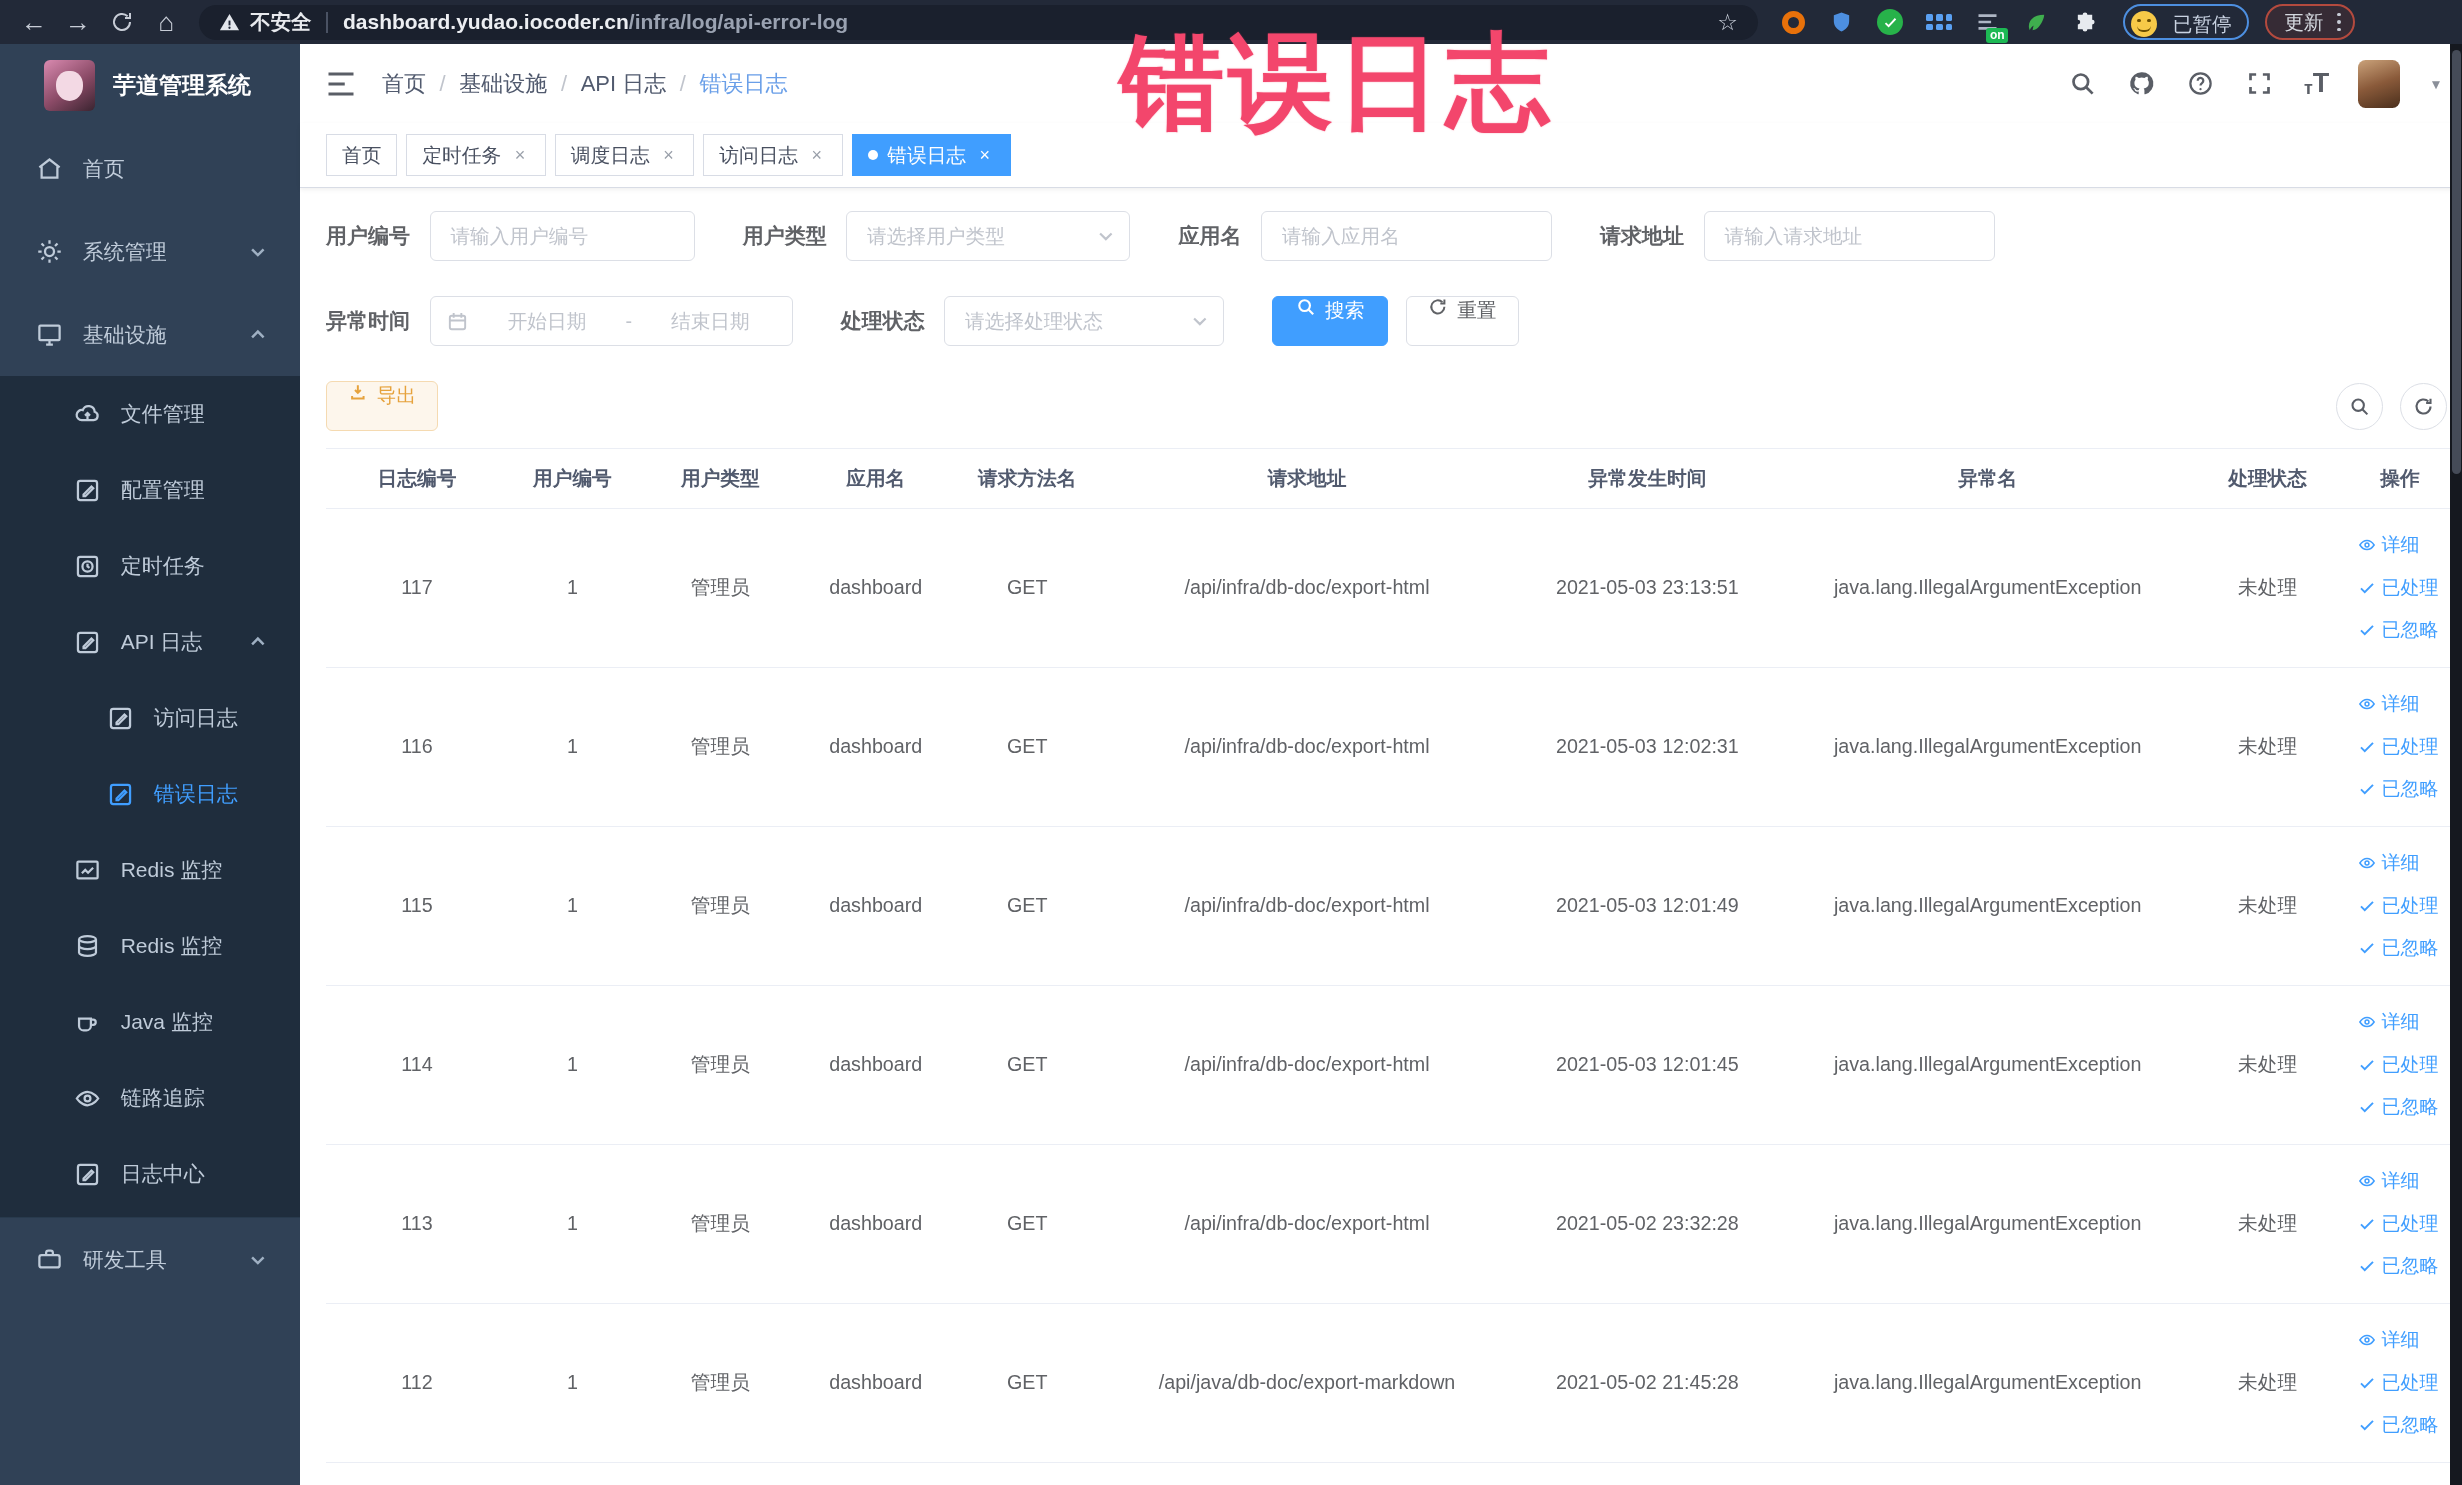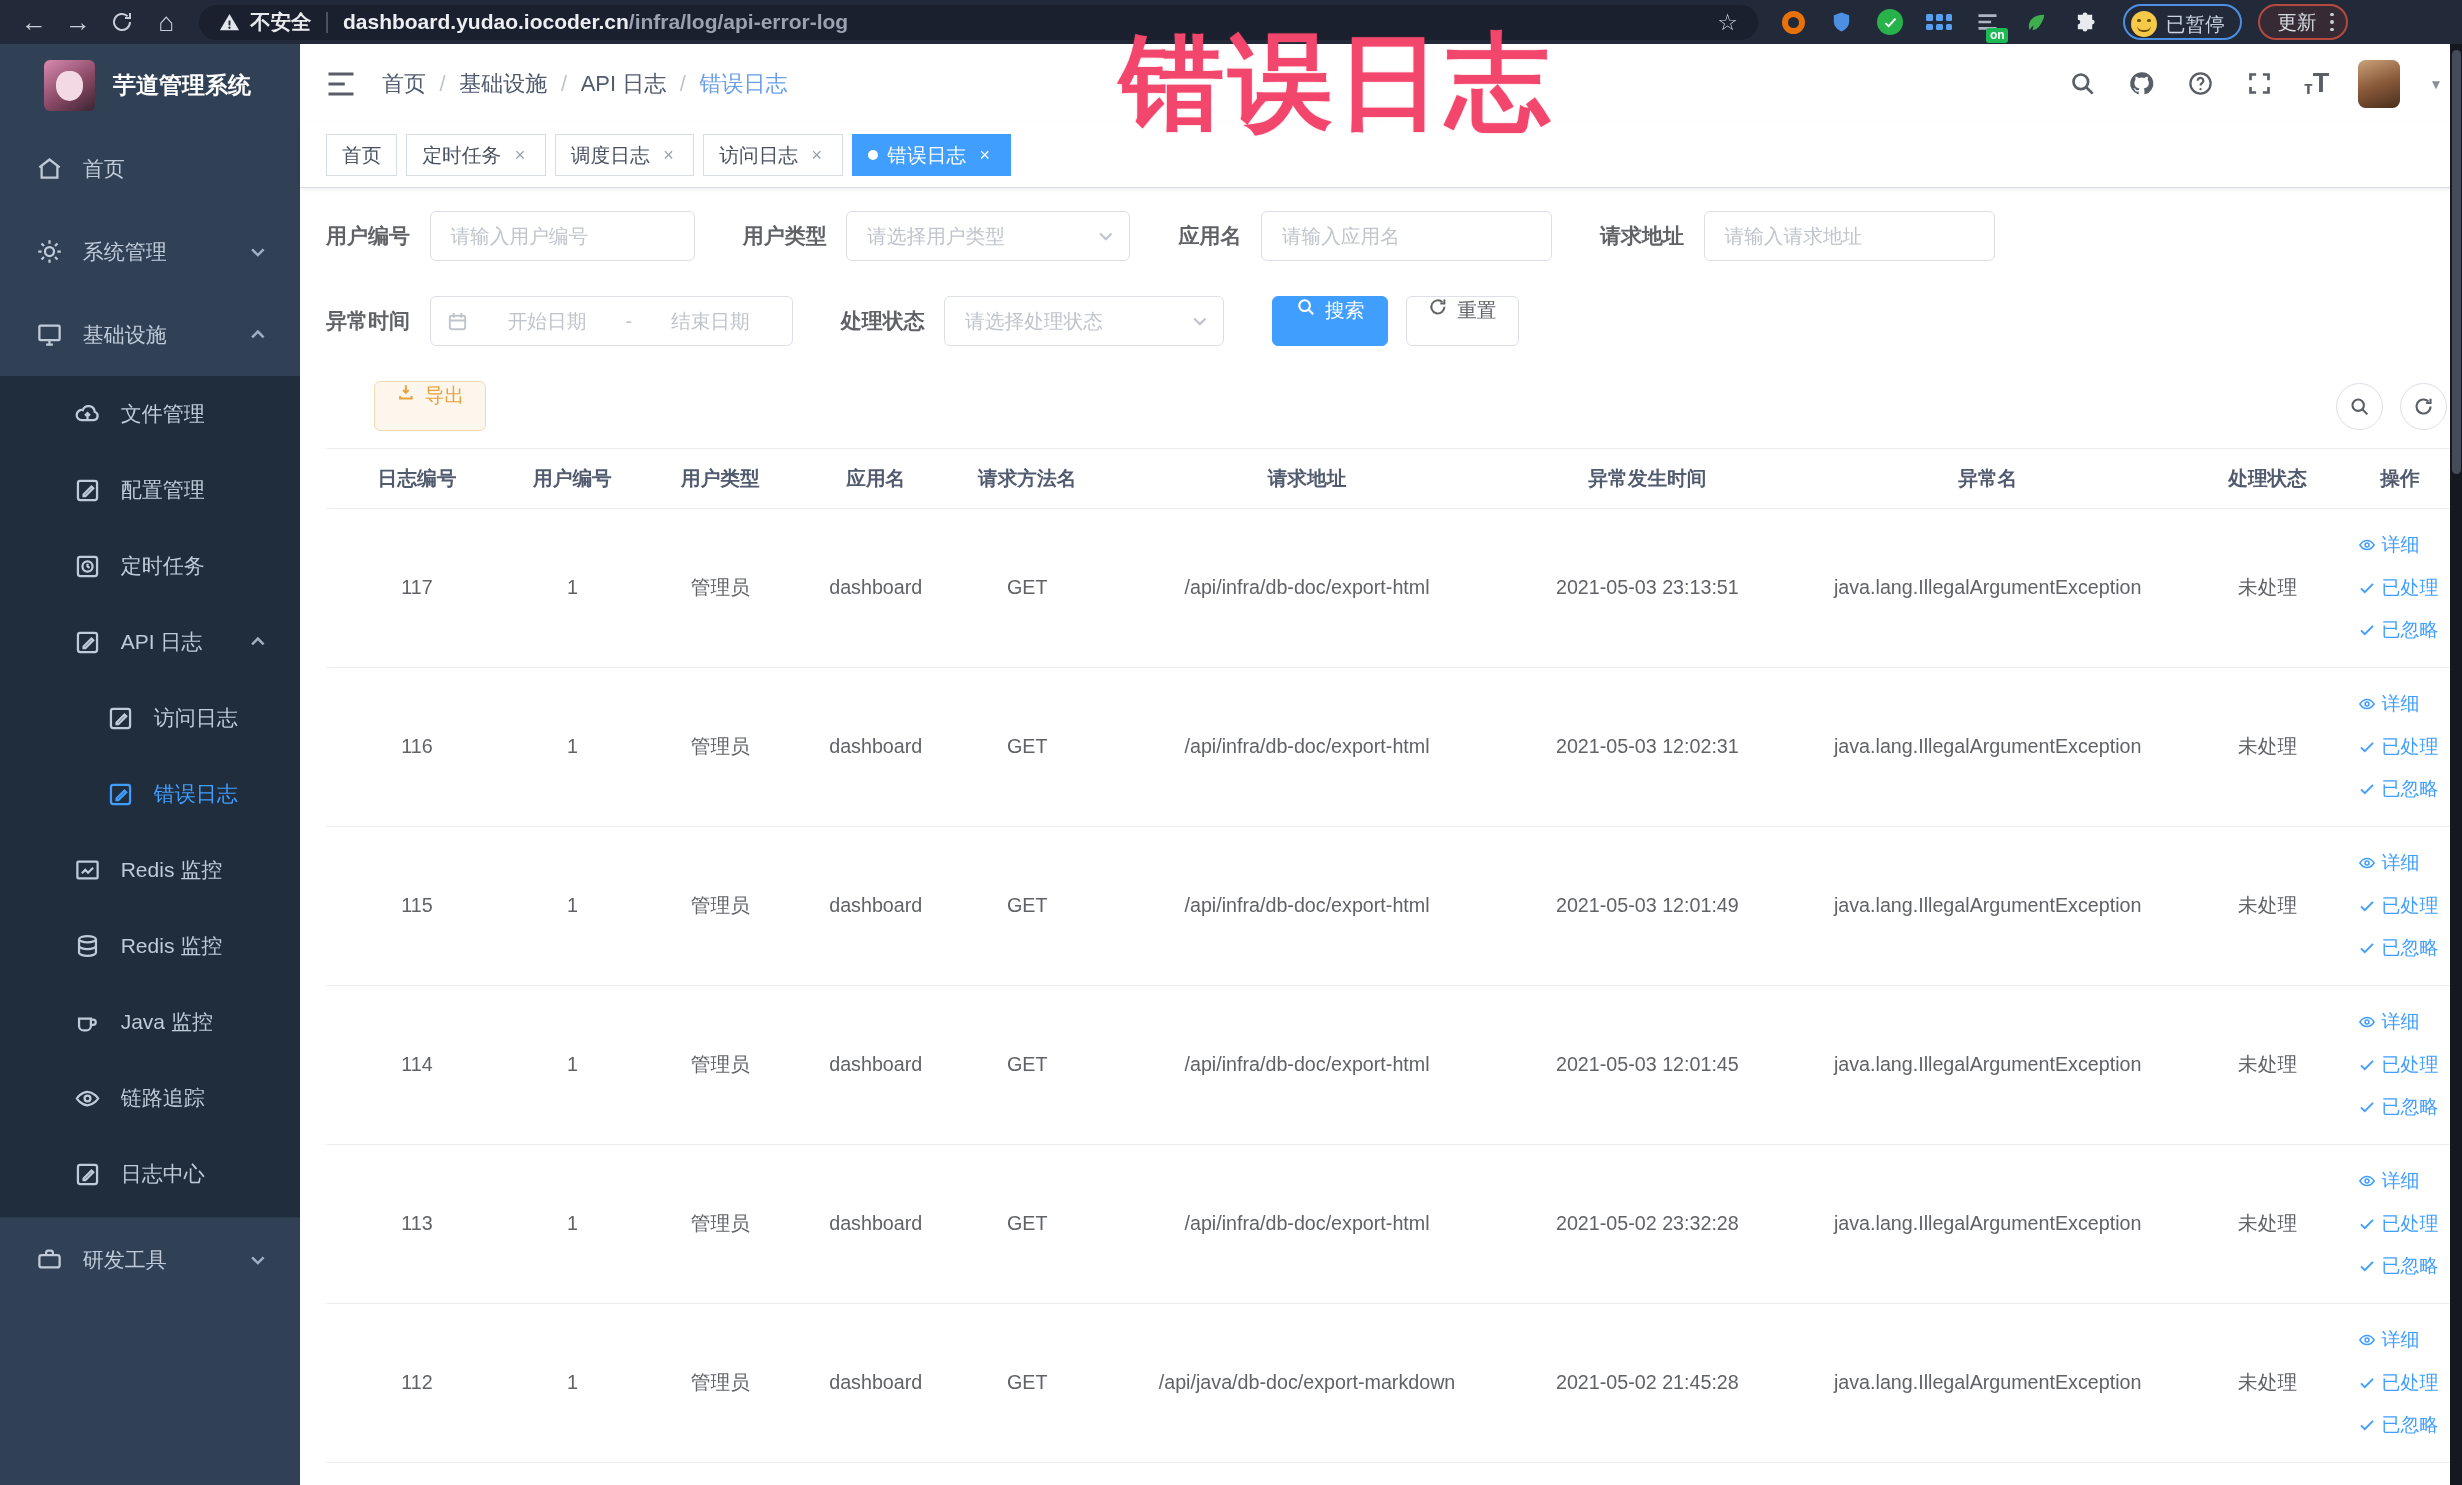--- a/index.html
+++ b/index.html
@@ -23,21 +23,21 @@
   .ring-orange { width:23px; height:23px; border:6px solid #e8710a; border-radius:50%; }
   .shield-blue { width:23px; height:26px; color:#4d8fe0; }
   .circle-green { width:26px; height:26px; background:#27b24a; border-radius:50%; display:flex; align-items:center; justify-content:center; color:#fff; }
   .circle-green svg { width:15px; height:15px; }
   .grid-blue { display:grid; grid-template-columns:repeat(3,6.8px); grid-gap:3px; }
   .grid-blue i { width:6.8px; height:6.8px; border-radius:1.5px; background:#5aa0f2; }
   .lines-ic { width:23px; height:18px; color:#aeb6c4; }
   .on-badge { position:absolute; right:-6px; bottom:-6px; background:#1db954; color:#fff; font-size:12px; font-weight:bold; padding:0.8px 3.8px; border-radius:3px; line-height:1.1; }
   .leaf-green { width:23px; height:23px; color:#3fae4e; }
   .puzzle-white { width:23px; height:23px; color:#e7eaef; }
-  .paused-pill { margin-left:23px; height:36px; border:2.3px solid #4d8fe0; border-radius:19.7px; display:flex; align-items:center; gap:9px; padding:4px 15px 0 6px; flex:0 0 auto; }
+  .paused-pill { margin-left:23px; height:36px; border:2.3px solid #4d8fe0; border-radius:19.7px; display:flex; align-items:center; gap:16px; padding:4px 15px 0 6px; flex:0 0 auto; }
   .emoji-face { width:26px; height:26px; background:#f7c948; border-radius:50%; position:relative; }
   .emoji-face::before, .emoji-face::after { content:""; position:absolute; top:7.6px; width:3.8px; height:3.8px; border-radius:50%; background:#6b4e00; }
   .emoji-face::before { left:6px; } .emoji-face::after { right:6px; }
   .emoji-face i { position:absolute; left:6px; right:6px; bottom:5.3px; height:6px; border-bottom:2.3px solid #6b4e00; border-radius:0 0 7.6px 7.6px; }
   .paused-label { color:#c9d3e2; font-size:19.7px; }
   .update-pill { margin-left:16.7px; height:36px; border:2.3px solid #b44a3e; border-radius:19.7px; display:flex; align-items:center; gap:13.6px; padding:0 12px 0 16.7px; background:rgba(150,55,45,.18); flex:0 0 auto; }
   .update-label { color:#d4d8df; font-size:19.7px; }
   .kebab { display:flex; flex-direction:column; gap:3.8px; }
   .kebab i { width:3.8px; height:3.8px; border-radius:50%; background:#c7ccd6; }
 
@@ -100,21 +100,21 @@
   .sel-caret { position:absolute; right:15px; width:19.7px; height:19.7px; color:#c0c4cc; pointer-events:none; }
   .daterange { width:363px; height:50px; border:1.5px solid #dcdfe6; border-radius:6px; display:flex; align-items:center; padding:0 15px; gap:12px; }
   .cal-ic { width:23px; height:23px; color:#c0c4cc; flex:0 0 auto; }
   .dr-ph { color:#c0c4cc; font-size:19.7px; flex:1; text-align:center; }
   .dr-sep { color:#c0c4cc; font-size:19.7px; }
   .btn { height:50px; border-radius:6px; font-size:19.7px; display:inline-flex; align-items:flex-start; justify-content:center; gap:9px; cursor:pointer; border:1.5px solid transparent; font-family:inherit; }
   .btn svg { width:19.7px; height:19.7px; }
   .btn-primary { background:#409eff; border-color:#409eff; color:#fff; padding:0 23px; }
   .btn-plain { background:#fff; border-color:#dcdfe6; color:#606266; padding:0 21px; margin-left:18px; }
   .btn-warning { background:#fdf6ec; border-color:#f5dab1; color:#e6a23c; padding:0 21px; }
-  .toolbar-row { display:flex; align-items:center; justify-content:space-between; margin-bottom:16.7px; padding-right:6px;margin-left:48px; }
+  .toolbar-row { display:flex; align-items:center; justify-content:space-between; margin-bottom:16.7px; padding-right:6px; }
   .circle-btns { display:flex; gap:16.7px; }
   .circle-btn { width:47px; height:47px; border-radius:50%; border:1.5px solid #dcdfe6; background:#fff; display:flex; align-items:center; justify-content:center; color:#5a5e66; cursor:pointer; }
   .circle-btn svg { width:21px; height:21px; }
 
   
   .table { width:2127px; }
   .thead, .trow { display:flex; align-items:center; }
   .thead { height:61px; border-top:1.5px solid #ebeef5; border-bottom:1.5px solid #ebeef5; font-weight:bold; color:#515a6e; font-size:19.7px; }
   .trow { height:159px; border-bottom:1.5px solid #ebeef5; font-size:19.7px; color:#606266; }
   .tc { text-align:center; padding:0 7.6px; overflow:hidden; }

